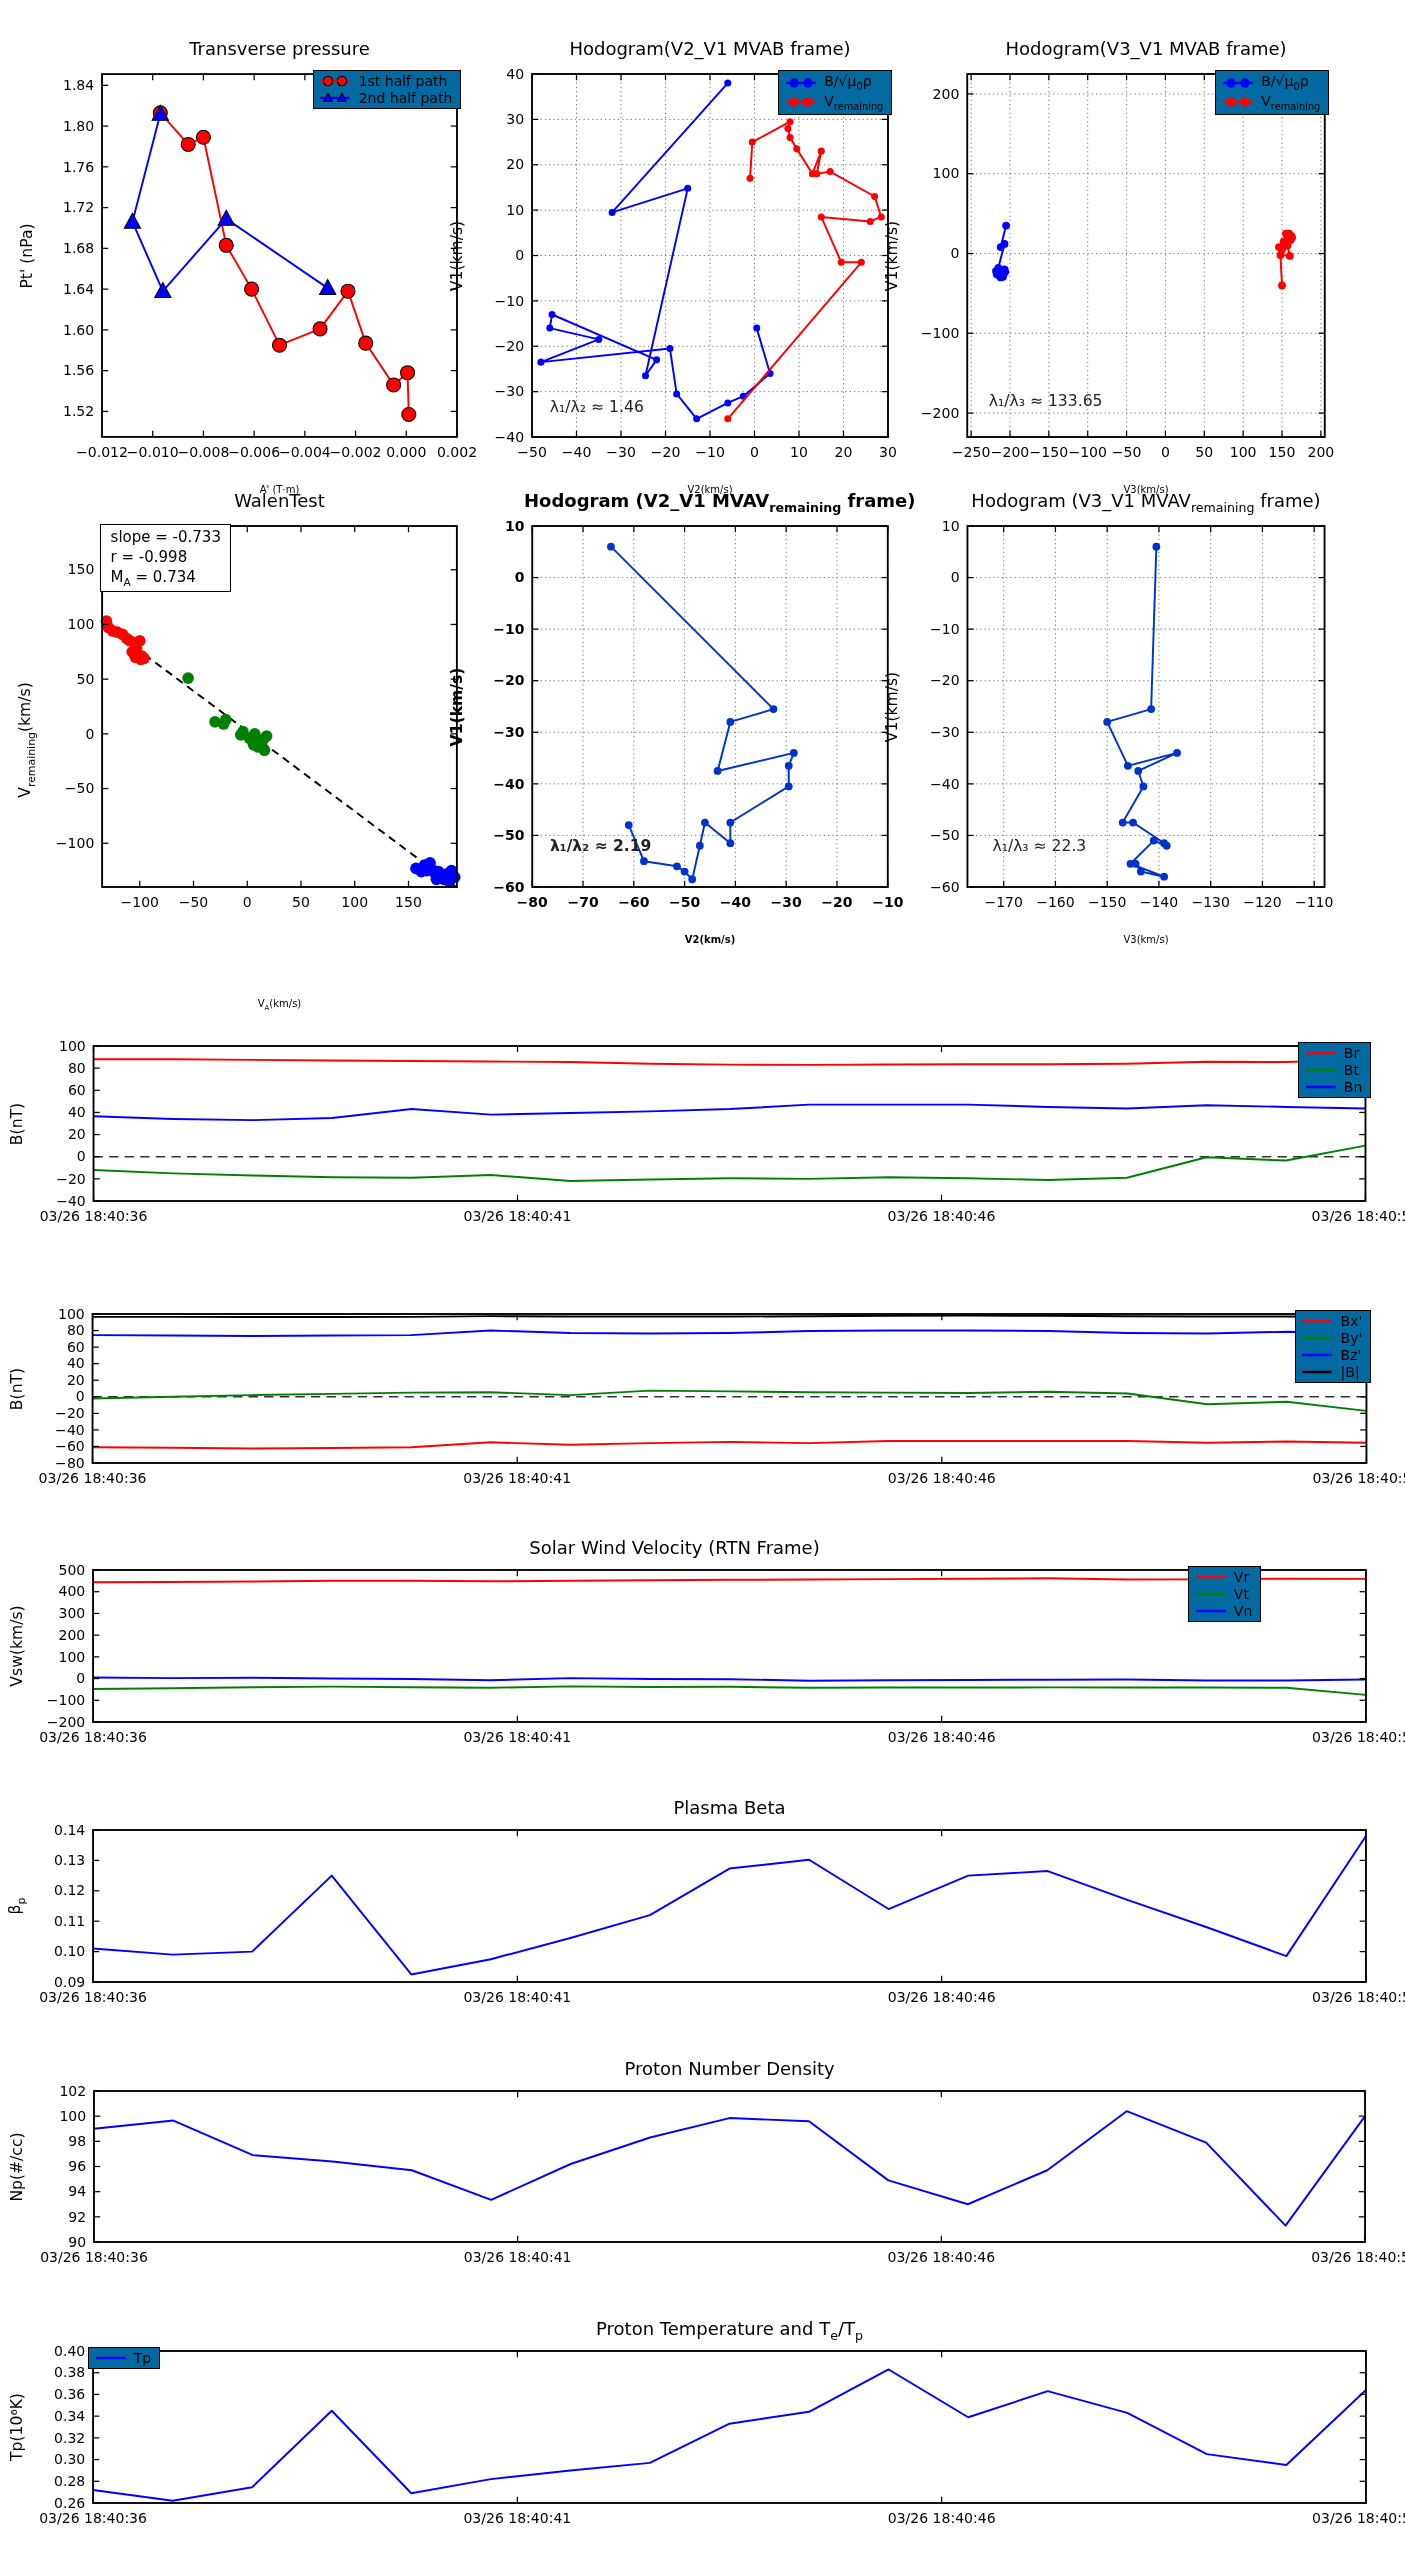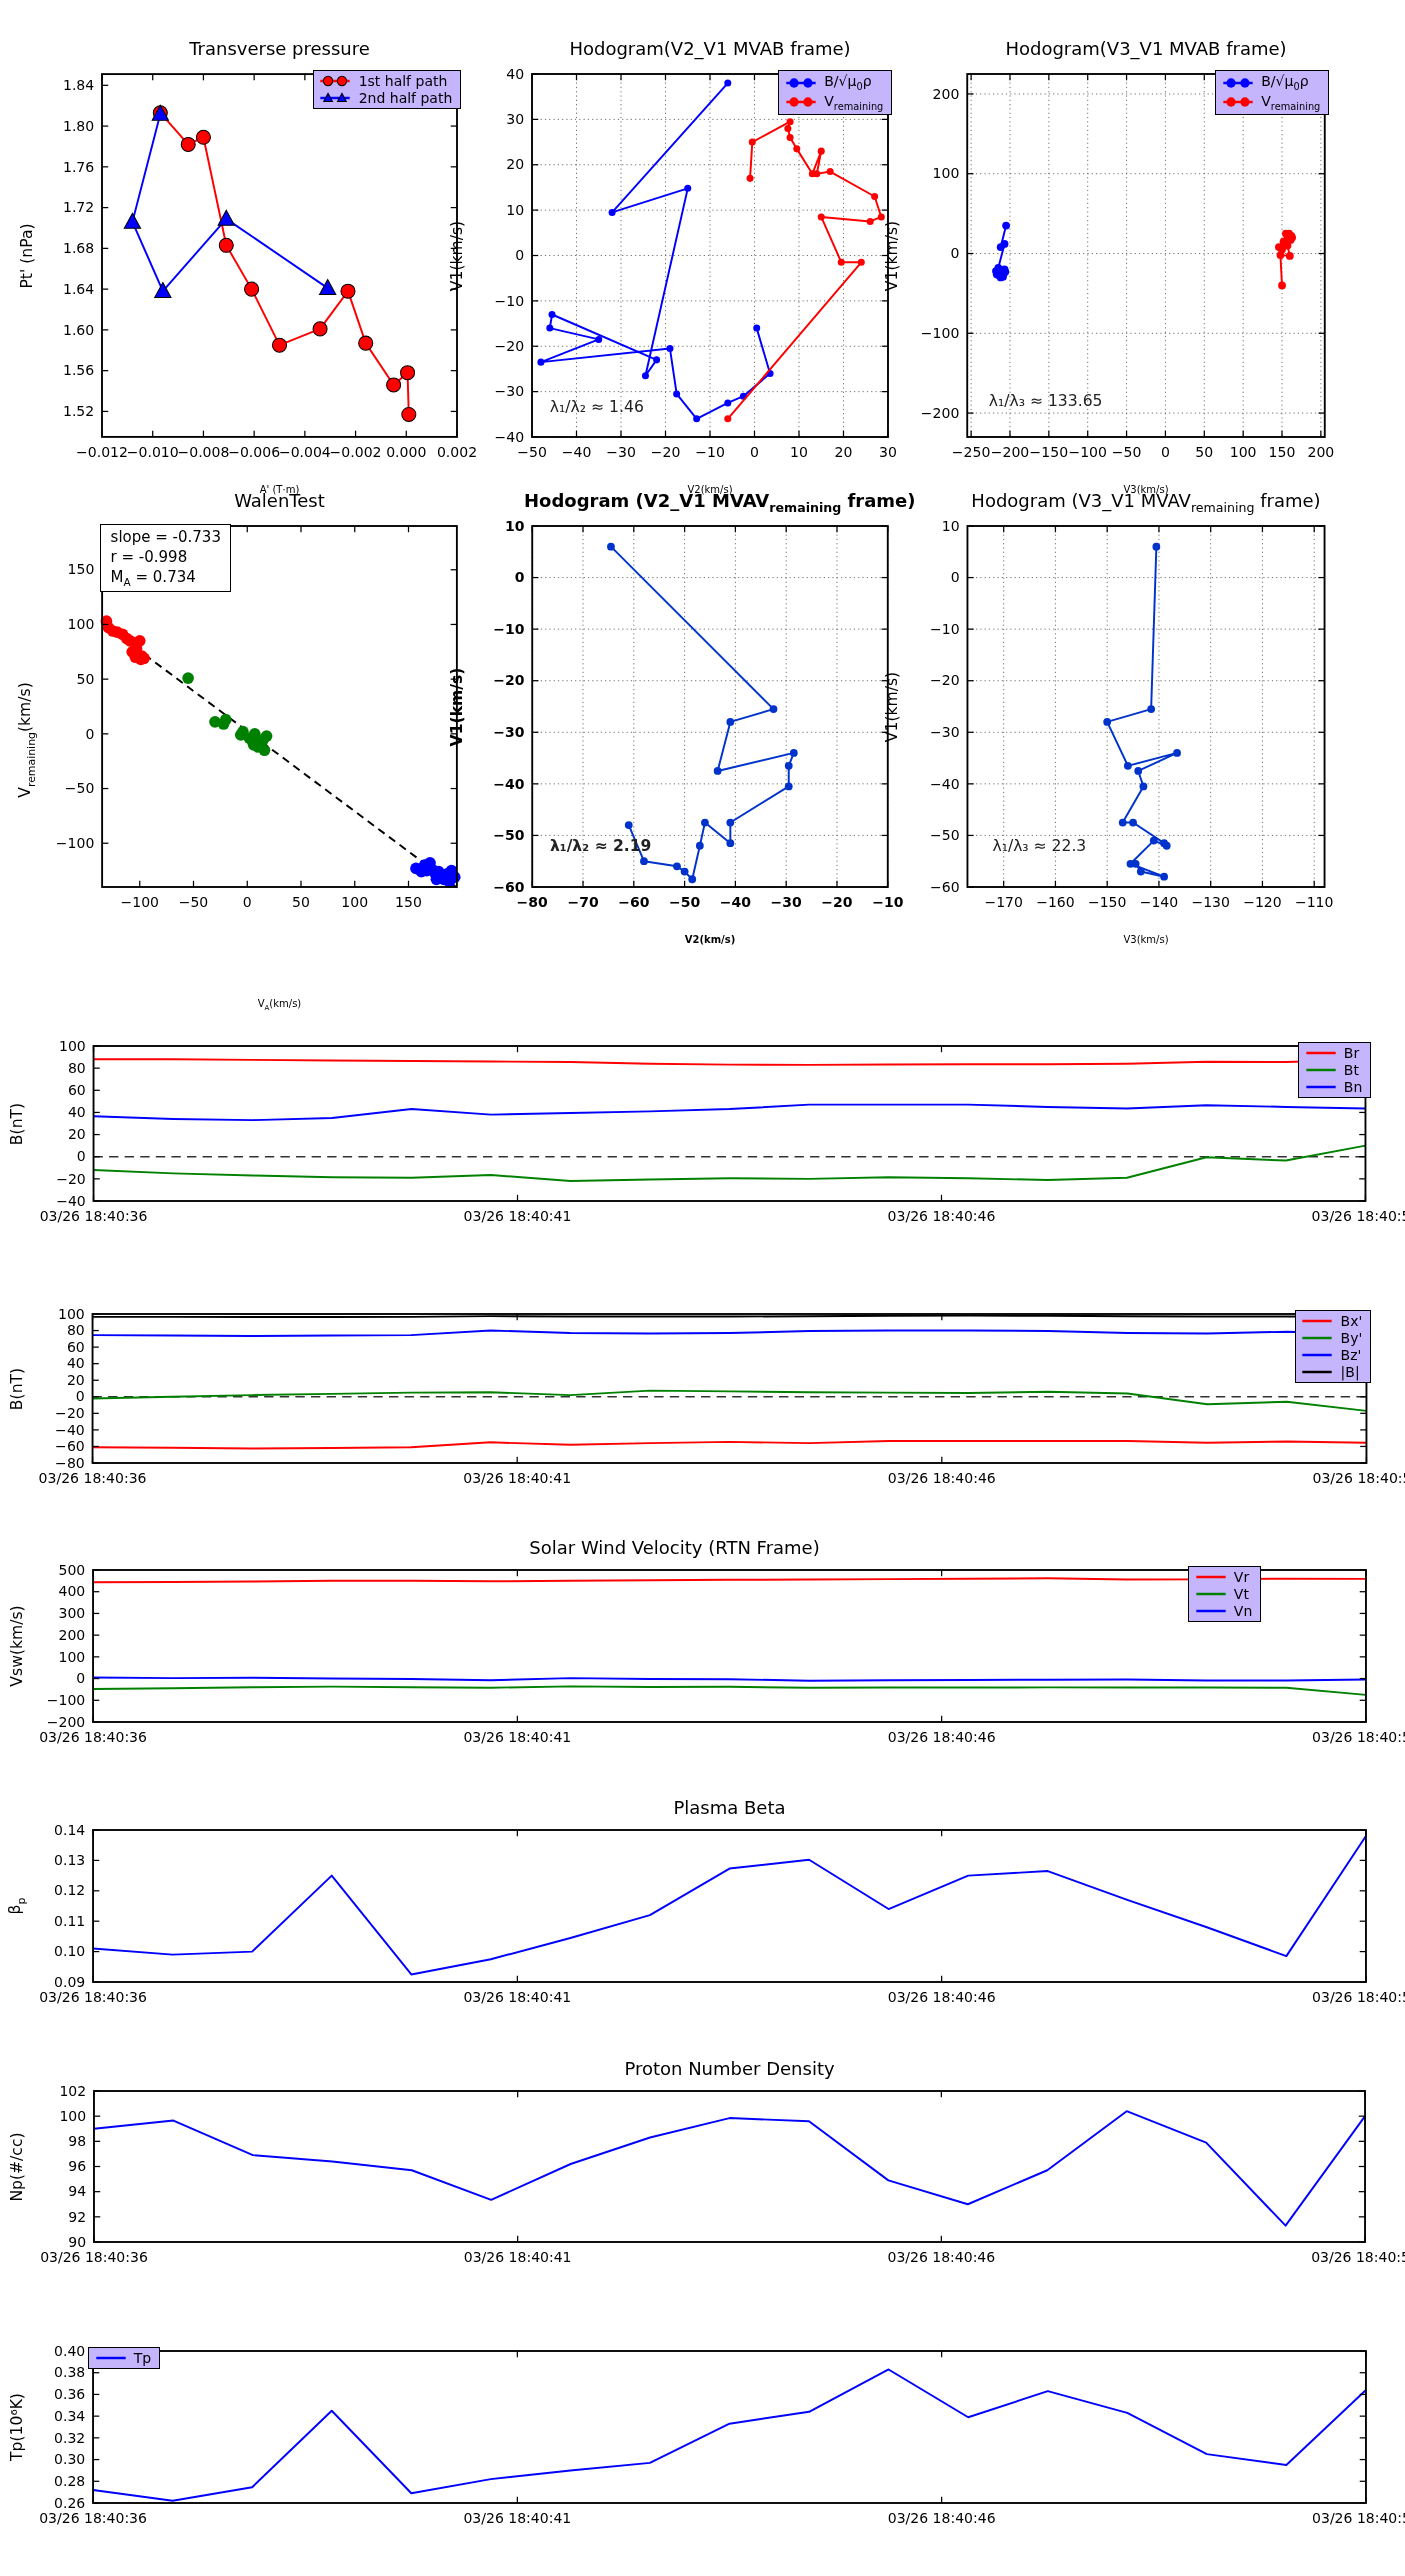--- a/index.html
+++ b/index.html
@@ -7,21 +7,21 @@
           font-family:"DejaVu Sans","Liberation Sans",sans-serif;color:#000;}
   figure{position:absolute;margin:0;padding:8px;}
   svg.axes{overflow:visible;display:block;}
   .fig-title{position:absolute;top:-28px;left:0;width:100%;text-align:center;
              font-size:18px;white-space:nowrap;}
   .panel-title{top:-25px;}
   .ylab{position:absolute;left:-67px;top:50%;transform:translate(-50%,-50%) rotate(-90deg);
         font-size:15.6px;white-space:nowrap;}
   .xlab{position:absolute;bottom:-50px;left:50%;transform:translateX(-50%);
         font-size:10px;white-space:nowrap;}
-  .legend{position:absolute;background:#c4b5fd;border:1.6px solid #000;padding:2.3px 7.8px 2.3px 4.7px;
+  .legend{position:absolute;background:#0369a1;border:1.6px solid #000;padding:2.3px 7.8px 2.3px 4.7px;
           display:flex;flex-direction:column;gap:0.8px;z-index:5;}
   .legend.tr{top:3.9px;right:3.9px;} .legend.tl{top:3.9px;left:3.9px;}
   .legend-item{display:flex;align-items:center;gap:6.2px;font-size:14px;white-space:nowrap;}
   .notebox{position:absolute;top:6.2px;left:6.2px;background:#fff;border:1.6px solid #000;
            padding:1.6px 9.4px;font-size:15px;line-height:1.35;z-index:5;white-space:nowrap;}
   sub{font-size:70%;}
 </style>
 </head>
 <body>
 
@@ -946,20 +946,21 @@
         <line x1="1633" y1="32.333333333333314" x2="1625" y2="32.333333333333314" stroke="#000" stroke-width="1.6"></line>
         <text x="-10" y="38.333333333333314" font-size="18" text-anchor="end" fill="#000">100</text>
         <line x1="0" y1="0" x2="8" y2="0" stroke="#000" stroke-width="1.6"></line>
         <line x1="1633" y1="0" x2="1625" y2="0" stroke="#000" stroke-width="1.6"></line>
         <text x="-10" y="6" font-size="18" text-anchor="end" fill="#000">102</text>
         <rect x="0" y="0" width="1633" height="194" fill="none" stroke="#000" stroke-width="2.4"></rect>
       </svg>
   </figure>
 
   <figure style="left:84px;top:2343px;width:1275px;height:152px;">
+    <div class="fig-title panel-title mtext">Proton Temperature and T<sub>e</sub>/T<sub>p</sub></div>
     <div class="ylab mtext">Tp(10⁶K)</div>
     <svg class="axes" width="1275" height="152" viewBox="0 0 1633 195">
         <polyline points="0.0,178.3 102.1,192.2 204.1,174.8 306.2,76.6 408.3,182.5 510.3,164.4 612.4,153.2 714.4,143.5 816.5,93.3 918.6,78.0 1020.6,23.7 1122.7,85.0 1224.8,51.5 1326.8,79.4 1428.9,132.3 1530.9,146.3 1633.0,50.1" fill="none" stroke="#0000ff" stroke-width="2.5" stroke-linejoin="round"></polyline>
         <line x1="0" y1="195" x2="0" y2="187" stroke="#000" stroke-width="1.6"></line>
         <line x1="0" y1="0" x2="0" y2="8" stroke="#000" stroke-width="1.6"></line>
         <text x="0" y="221" font-size="18" text-anchor="middle" fill="#000">03/26 18:40:36</text>
         <line x1="544.3333333333333" y1="195" x2="544.3333333333333" y2="187" stroke="#000" stroke-width="1.6"></line>
         <line x1="544.3333333333333" y1="0" x2="544.3333333333333" y2="8" stroke="#000" stroke-width="1.6"></line>
         <text x="544.3333333333333" y="221" font-size="18" text-anchor="middle" fill="#000">03/26 18:40:41</text>
         <line x1="1088.6666666666665" y1="195" x2="1088.6666666666665" y2="187" stroke="#000" stroke-width="1.6"></line>

